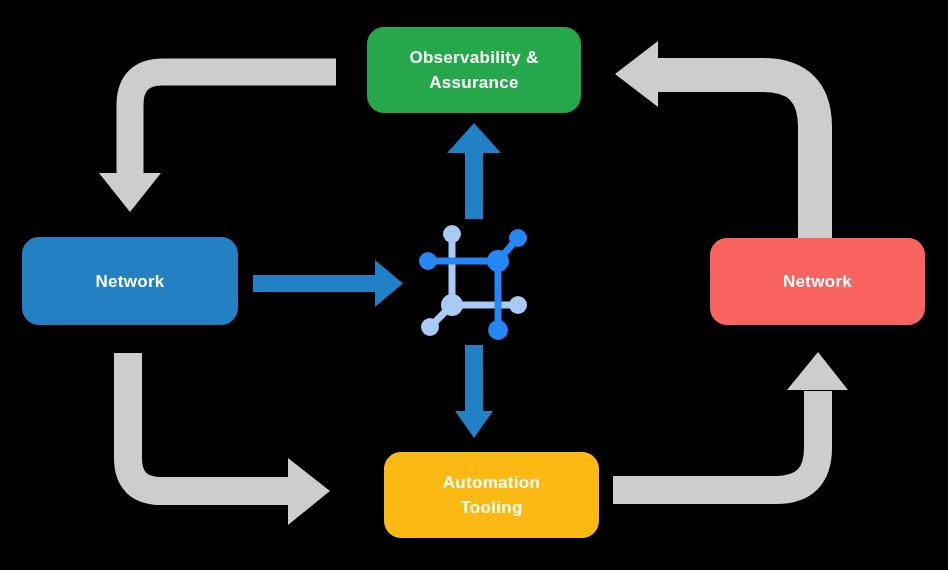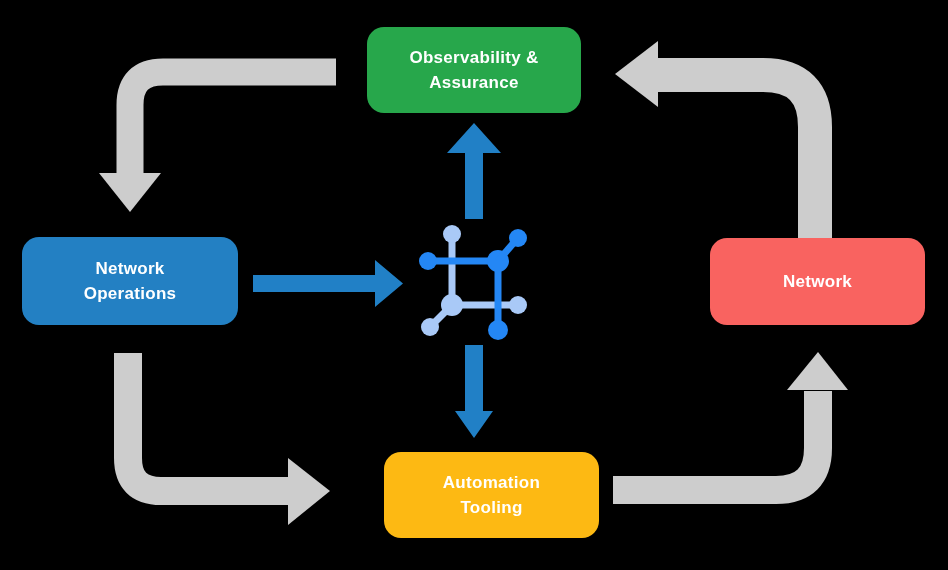--- a/index.html
+++ b/index.html
@@ -96,21 +96,20 @@
     </g>
   </svg>
 
   <div class="node node-observability" style="background: rgb(39, 167, 75); color: rgb(255, 255, 255);">
     <span>Observability &amp;</span>
     <span>Assurance</span>
   </div>
 
   <div class="node node-operations" style="background: rgb(35, 128, 195); color: rgb(255, 255, 255);">
     <span>Network</span>
-    <span>Operations</span>
   </div>
 
   <div class="node node-infrastructure" style="background: rgb(249, 99, 96); color: rgb(255, 255, 255);">
     <span>Network</span>
   </div>
 
   <div class="node node-automation" style="background: rgb(253, 185, 19); color: rgb(255, 255, 255);">
     <span>Automation</span>
     <span>Tooling</span>
   </div>

